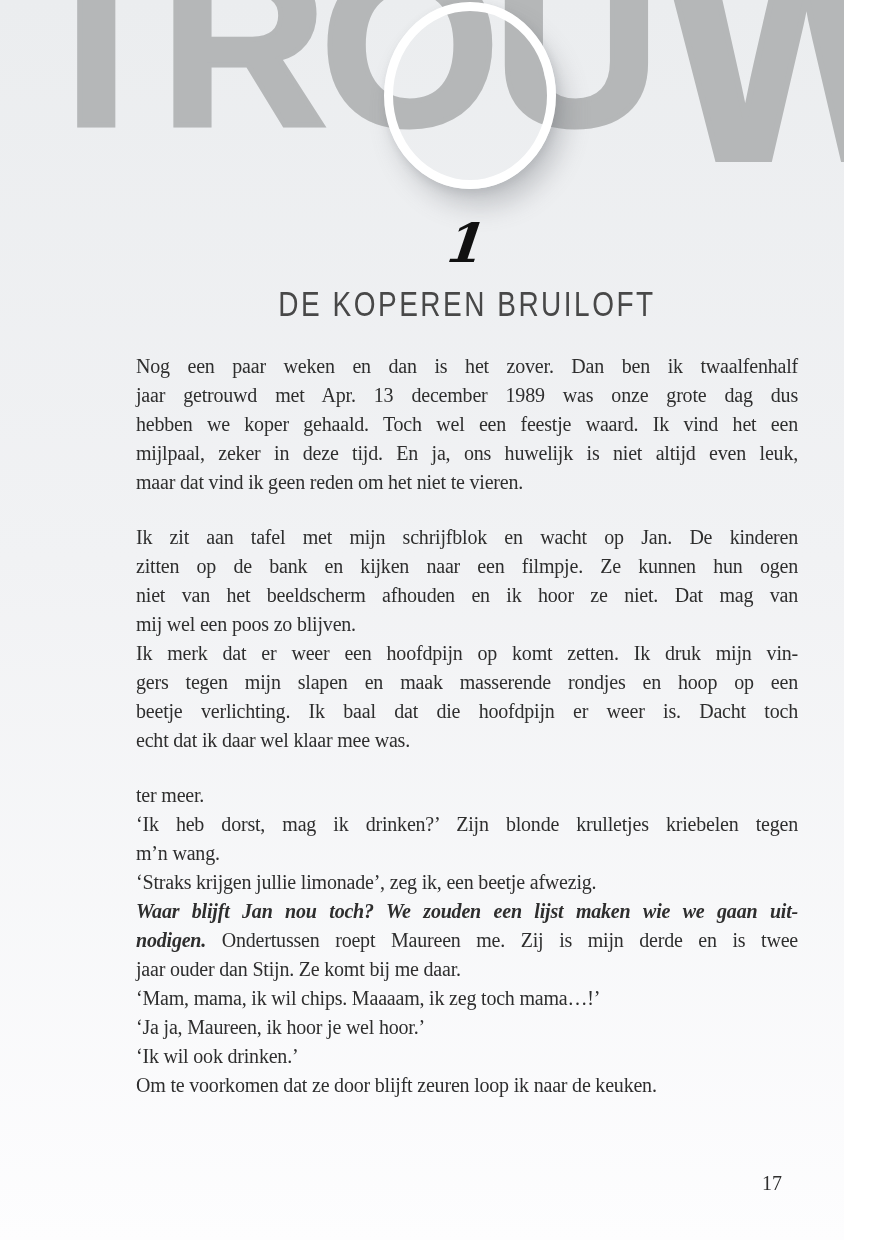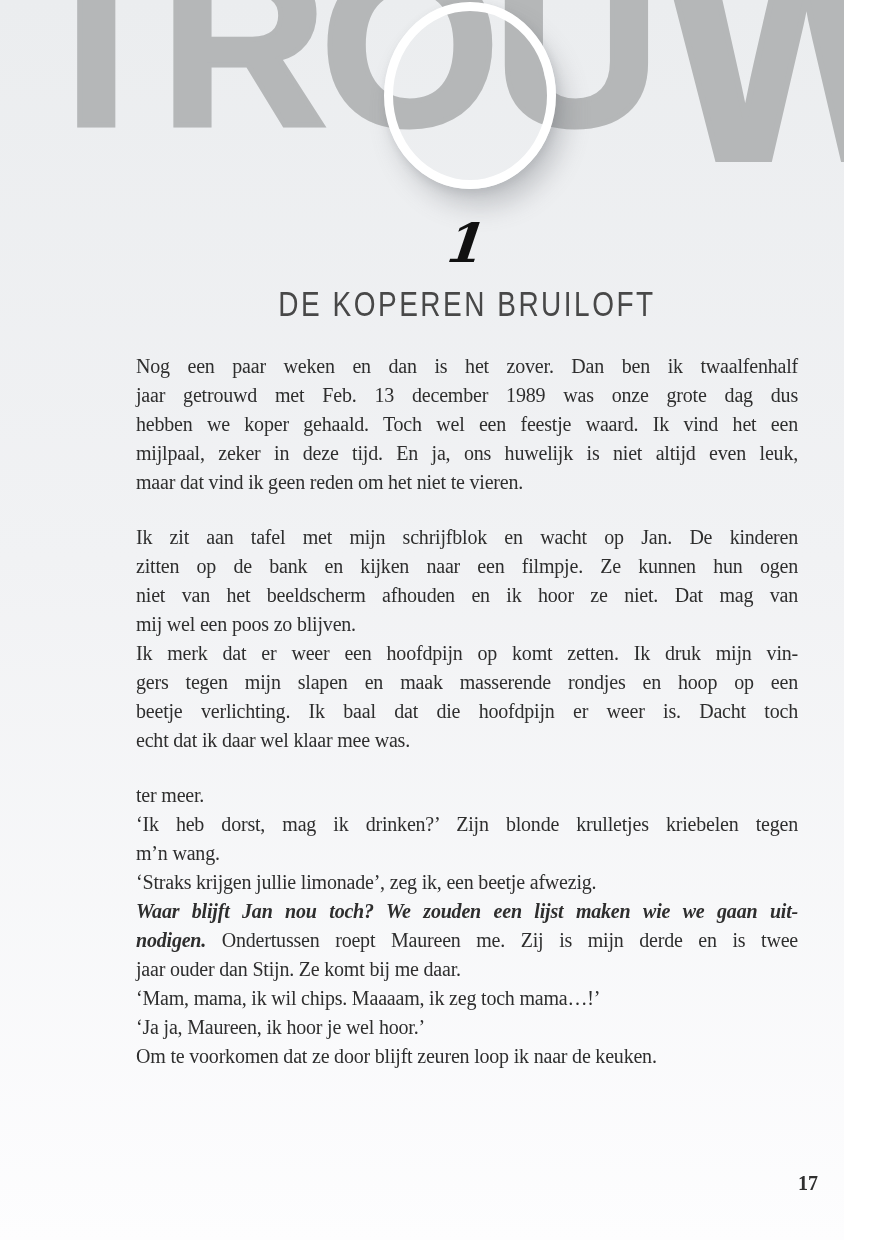--- a/index.html
+++ b/index.html
@@ -55,41 +55,41 @@
     color:var(--ink);
   }
   .para{margin:0;}
   .para.gap{margin-top:26px;}
   .line{text-align:justify; text-align-last:justify;font-family:Liberation Serif, serif;}
   .line.last{text-align-last:left;}
   .em{font-style:italic; font-weight:bold;margin-top:36px;}
   
   .page-number{
     position:absolute; left:762px; top:1172px; width:56px;
-    text-align:right; font-size:20px; color:#2f2f2f;font-weight:bold;
+    text-align:left; font-size:20px; color:#2f2f2f;
   }
 </style>
 </head>
 <body>
 
 <div class="page">
 
   <div class="logo-main">TROU</div>
   <div class="logo-last">W</div>
 
   <div class="ring"></div>
 
   <div class="chapter-number">1</div>
 
   <div class="chapter-title">DE KOPEREN BRUILOFT</div>
 
   <div class="body-block" id="body-block">
       <div class="para">
         <div class="line"><span>Nog een paar weken en dan is het zover. Dan ben ik twaalfenhalf</span></div>
-        <div class="line"><span>jaar getrouwd met Feb. 13 december 1989 was onze grote dag dus</span></div>
+        <div class="line"><span>jaar getrouwd met Apr. 13 december 1989 was onze grote dag dus</span></div>
         <div class="line"><span>hebben we koper gehaald. Toch wel een feestje waard. Ik vind het een</span></div>
         <div class="line"><span>mijlpaal, zeker in deze tijd. En ja, ons huwelijk is niet altijd even leuk,</span></div>
         <div class="line last"><span>maar dat vind ik geen reden om het niet te vieren.</span></div>
       </div>
       <div class="para gap">
         <div class="line"><span>Ik zit aan tafel met mijn schrijfblok en wacht op Jan. De kinderen</span></div>
         <div class="line"><span>zitten op de bank en kijken naar een filmpje. Ze kunnen hun ogen</span></div>
         <div class="line"><span>niet van het beeldscherm afhouden en ik hoor ze niet. Dat mag van</span></div>
         <div class="line last"><span>mij wel een poos zo blijven.</span></div>
       </div>
@@ -114,19 +114,22 @@
         <div class="line"><span class="em">nodigen.</span><span> Ondertussen roept Maureen me. Zij is mijn derde en is twee</span></div>
         <div class="line last"><span>jaar ouder dan Stijn. Ze komt bij me daar.</span></div>
       </div>
       <div class="para">
         <div class="line last"><span>‘Mam, mama, ik wil chips. Maaaam, ik zeg toch mama…!’</span></div>
       </div>
       <div class="para">
         <div class="line last"><span>‘Ja ja, Maureen, ik hoor je wel hoor.’</span></div>
       </div>
       <div class="para">
+        <div class="line last"><span>‘Ik wil ook drinken.’</span></div>
+      </div>
+      <div class="para">
         <div class="line last"><span>Om te voorkomen dat ze door blijft zeuren loop ik naar de keuken.</span></div>
       </div>
     </div>
 
   <div class="page-number">17</div>
 
 </div>
 
 </body></html>

